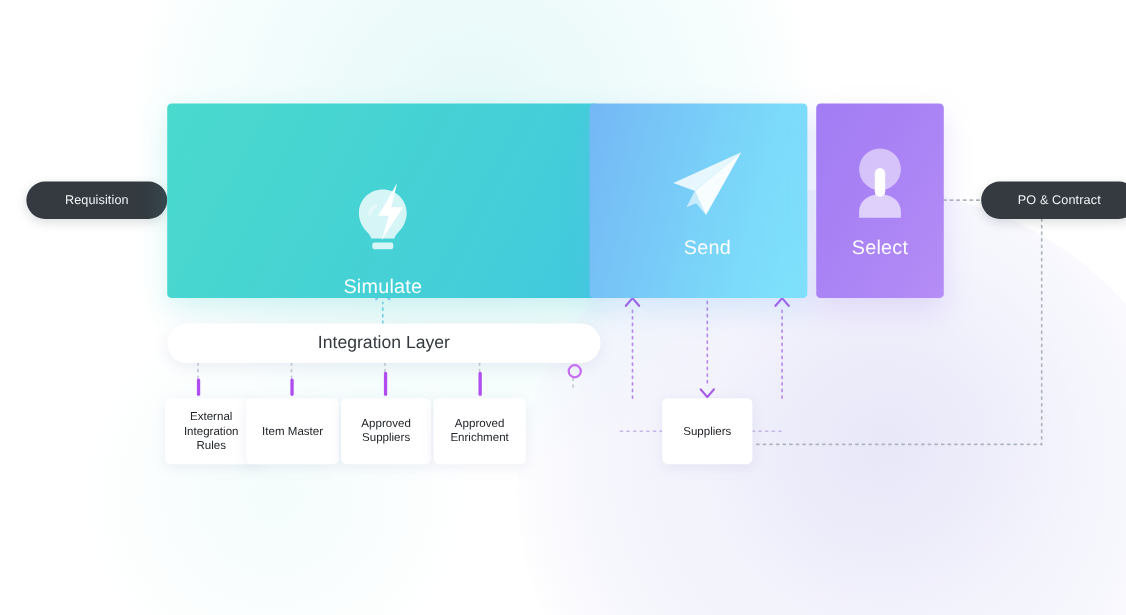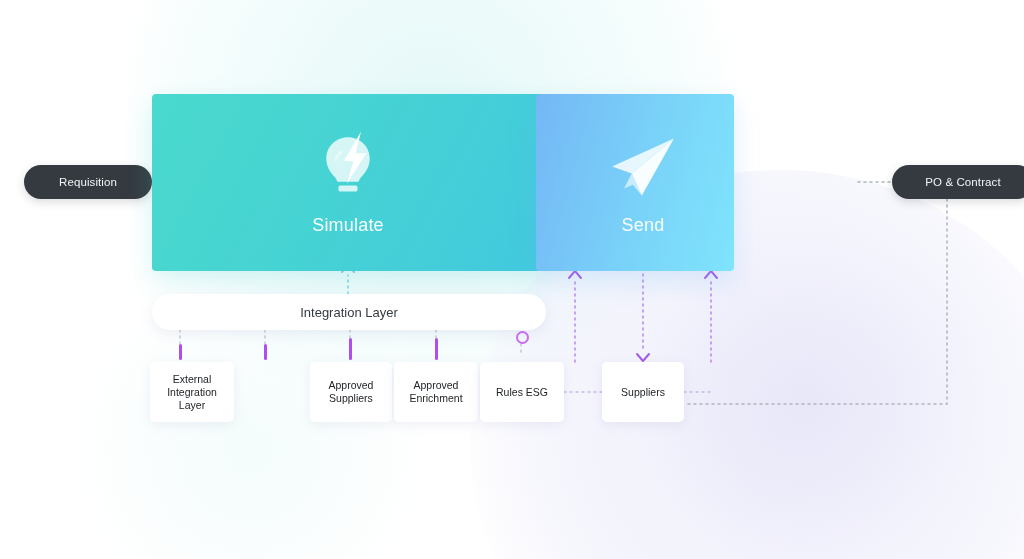--- a/index.html
+++ b/index.html
@@ -86,20 +86,21 @@
     color: rgba(255,255,255,0.97);
     margin-top: 10px;
     letter-spacing: .2px;
   }
   .stage-icon { width: 76px; height: 76px; display:block; }
 
   #card-simulate {
     left: 152px; top: 94px; width: 392px; height: 177px;
     background: linear-gradient(118deg, #4ad9cd 0%, #46d3d3 45%, #41c9de 100%);
     box-shadow: 0 10px 26px rgba(70,205,205,0.22);
+    justify-content: flex-end;
   }
   #card-send {
     left: 536px; top: 94px; width: 182px; height: 177px;
     background: linear-gradient(105deg, #74b7f5 0%, #7ad5f9 60%, #7fe4fc 100%);
     box-shadow: 0 10px 26px rgba(110,180,245,0.22);
     padding-left: 16px;
   }
   #card-select {
     left: 742px; top: 94px; width: 116px; height: 177px;
     background: linear-gradient(120deg, #a17cf3 0%, #ab84f5 55%, #b68df6 100%);
@@ -107,21 +108,21 @@
   }
 
   
   #integration-layer {
     position: absolute;
     left: 152px; top: 294px;
     width: 394px; height: 36px;
     background: #ffffff;
     border-radius: 18px;
     display: flex; align-items: center; justify-content: center;
-    font-size: 13px;
+    font-size: 16px;
     color: #343a40;
     box-shadow: 0 4px 14px rgba(120,130,180,0.13);
   }
 
   
   .src-box {
     position: absolute;
     top: 362px;
     height: 60px;
     background: #ffffff;
@@ -223,59 +224,67 @@
 
   <div class="stage-card" id="card-send">
     <svg class="stage-icon" viewBox="0 0 64 64" xmlns="http://www.w3.org/2000/svg">
       <path d="M58 8 L6 31.5 L22.5 37.5 Z" fill="rgba(255,255,255,0.82)"></path>
       <path d="M58 8 L22.5 37.5 L31 56 Z" fill="rgba(255,255,255,0.95)"></path>
       <path d="M22.5 37.5 L31 56 L23.5 47 L16 50 Z" fill="rgba(255,255,255,0.6)"></path>
     </svg>
     <div class="card-label">Send</div>
   </div>
 
+  <div class="stage-card" id="card-select">
+    <svg class="stage-icon" viewBox="0 0 64 64" xmlns="http://www.w3.org/2000/svg">
+      <circle cx="32" cy="21" r="16" fill="rgba(255,255,255,0.52)"></circle>
+      <path d="M32 40c-9 0-16 5.2-16 13.5V58h32v-4.5C48 45.2 41 40 32 40z" fill="rgba(255,255,255,0.62)"></path>
+      <rect x="28" y="20" width="8" height="22" rx="4" fill="rgba(255,255,255,0.97)"></rect>
+    </svg>
+    <div class="card-label">Select</div>
+  </div>
 
   <div id="integration-layer">
     <span>Integration Layer</span>
   </div>
 
   <div class="tick" style="left:179px; top:344px; height:16px;"></div>
   <div class="tick" style="left:264px; top:344px; height:16px;"></div>
   <div class="tick" style="left:349px; top:338px; height:22px;"></div>
   <div class="tick" style="left:435px; top:338px; height:22px;"></div>
   <div class="ring" style="left:516px; top:331px;"></div>
 
   <div class="src-box" id="src-0">
     <div>
       <span>External</span>
       <span>Integration</span>
-      <span>Layer</span>
-    </div>
-  </div>
-
+      <span>Rules</span>
+    </div>
+  </div>
+
+  <div class="src-box" id="src-1">
+    <div>
+      <span>Item Master</span>
+    </div>
+  </div>
 
   <div class="src-box" id="src-2">
     <div>
       <span>Approved</span>
       <span>Suppliers</span>
     </div>
   </div>
 
   <div class="src-box" id="src-3">
     <div>
       <span>Approved</span>
       <span>Enrichment</span>
     </div>
   </div>
 
-  <div class="src-box" id="src-4">
-    <div>
-      <span>Rules ESG</span>
-    </div>
-  </div>
 
   <div class="src-box" id="src-5">
     <div>
       <span>Suppliers</span>
     </div>
   </div>
 
 </div>
 
 </body></html>

